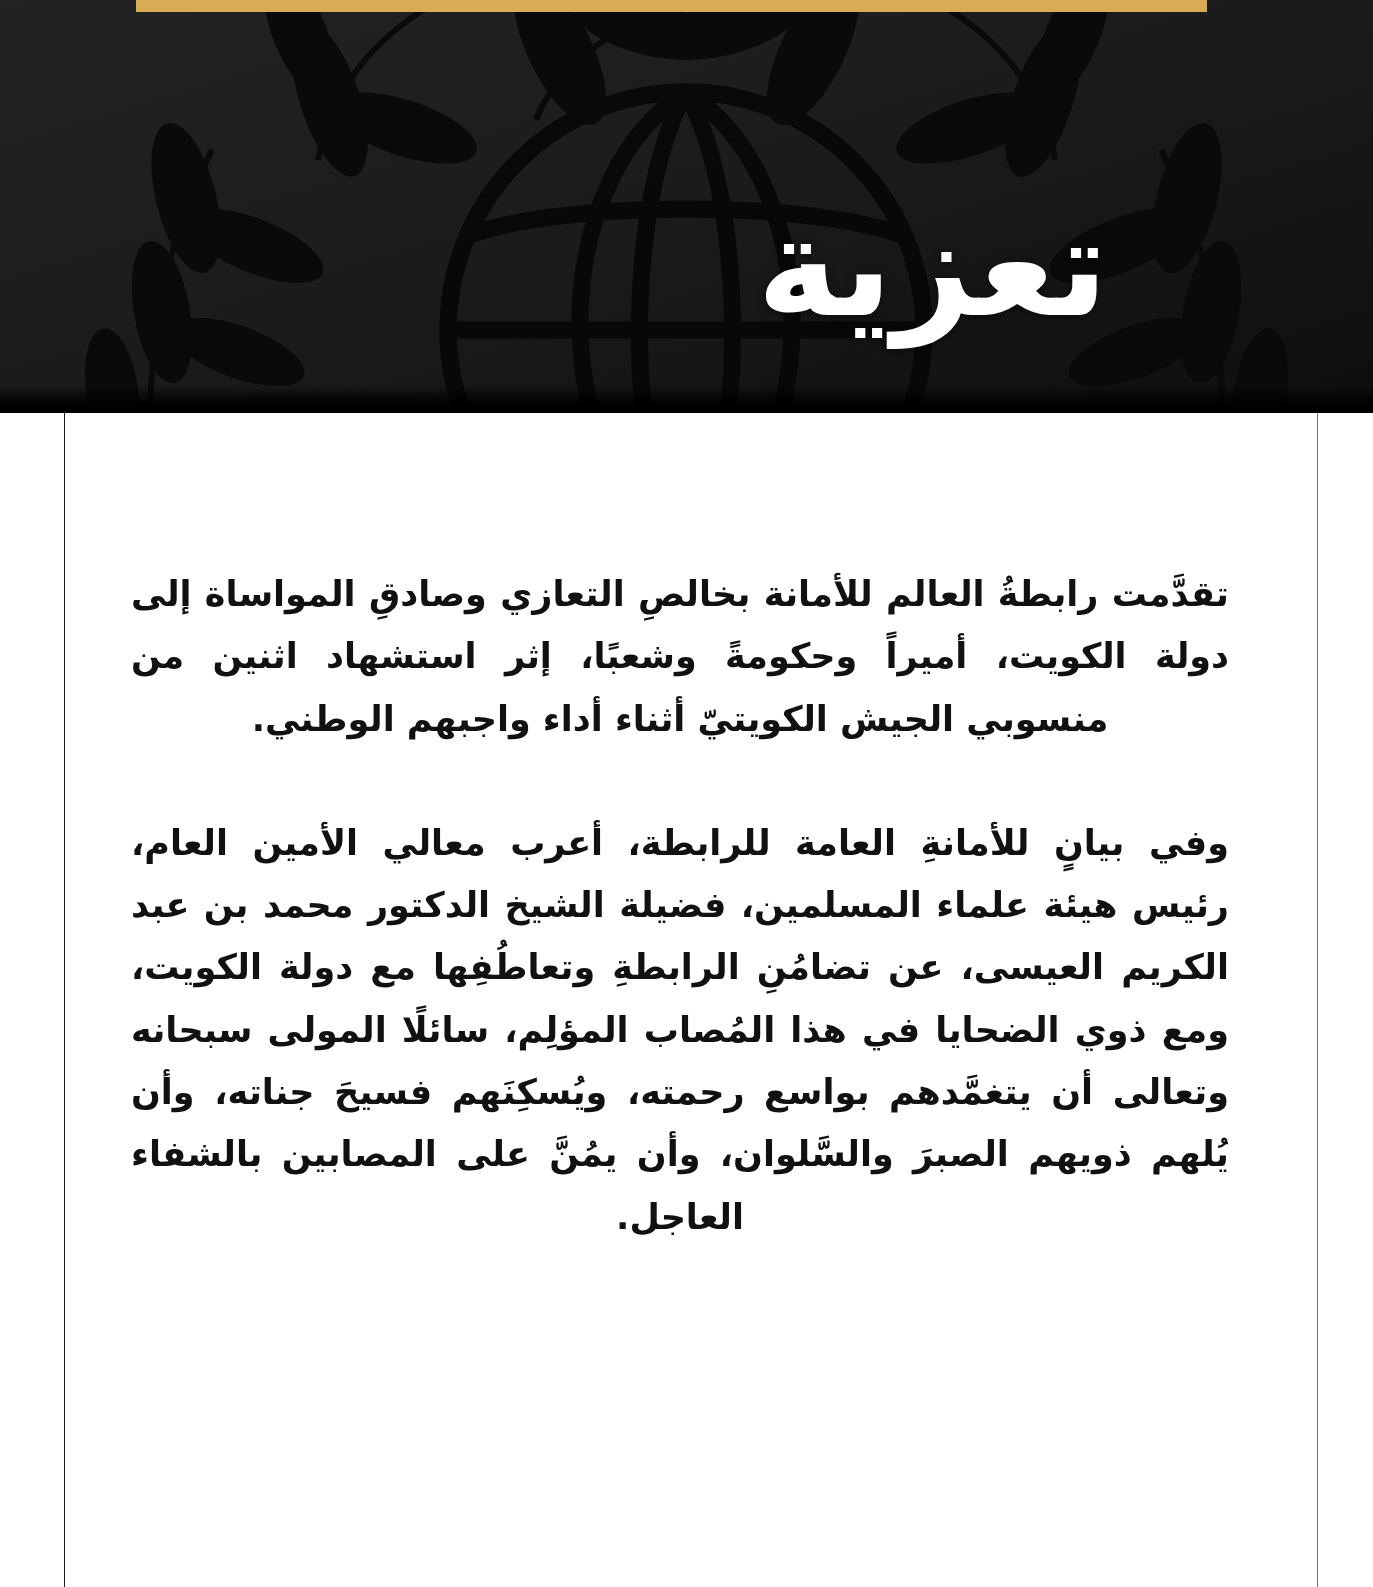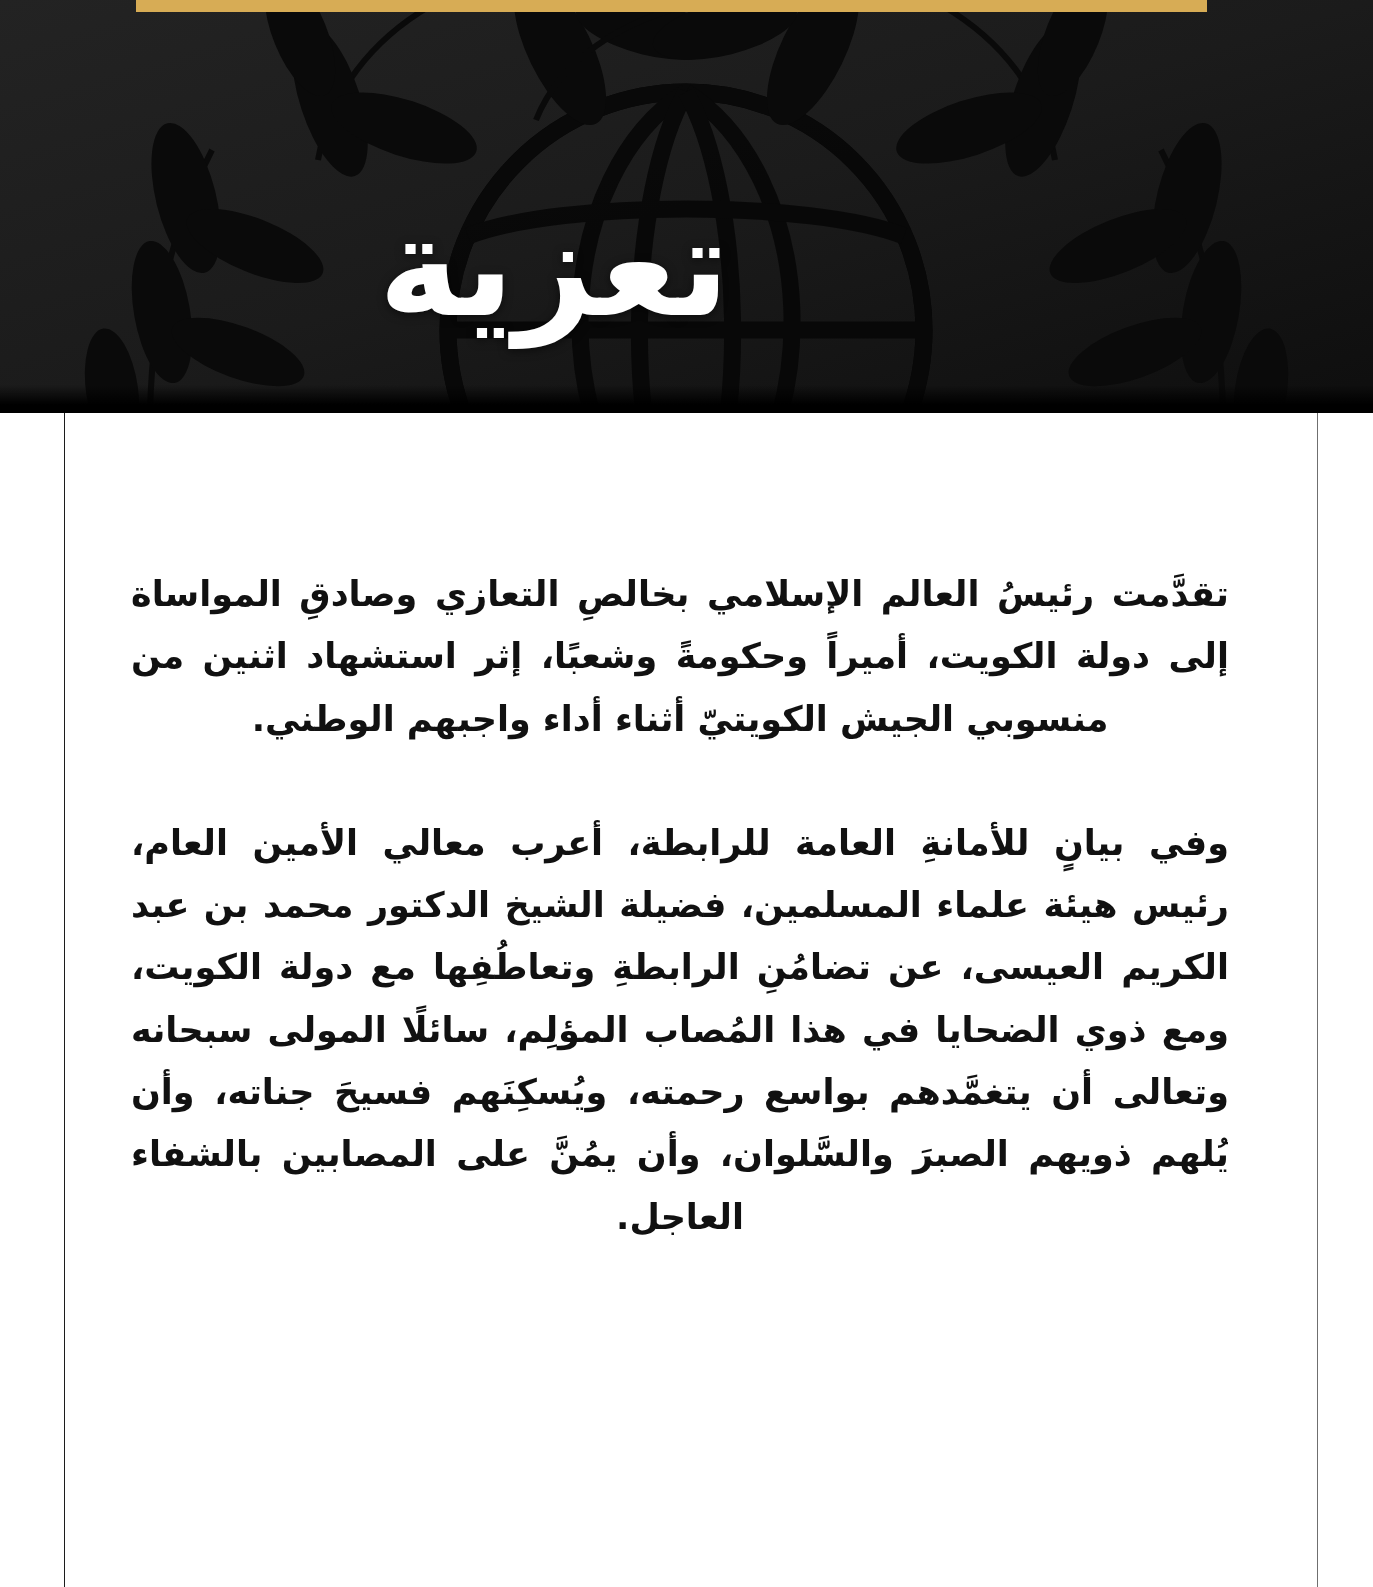--- a/index.html
+++ b/index.html
@@ -55,21 +55,20 @@
     width: 100%;
     height: 100%;
   }
 
   
   .header-title {
     position: absolute;
     left: 0;
     top: 196px;
     width: 1108px;
-    text-align: center;
     color: #ffffff;
     font-family: "DejaVu Sans", sans-serif;
     font-size: 138px;
     line-height: 1.05;
     font-weight: 700;
     letter-spacing: 0;
     z-index: 3;
     text-shadow: 0 2px 10px rgba(0,0,0,0.55);
     direction: rtl;
   }
@@ -185,19 +184,19 @@
     <div class="header-bottom-fade"></div>
   </div>
 
   <div class="gold-bar"></div>
 
   <div class="page-body">
     <div class="rule-left"></div>
     <div class="rule-right"></div>
 
     <div class="content">
-      <p class="para">تقدَّمت رئيسُ العالم الإسلامي بخالصِ التعازي وصادقِ المواساة إلى دولة الكويت، أميراً وحكومةً وشعبًا، إثر استشهاد اثنين من منسوبي الجيش الكويتيّ أثناء أداء واجبهم الوطني.</p>
+      <p class="para">تقدَّمت رابطةُ العالم للأمانة بخالصِ التعازي وصادقِ المواساة إلى دولة الكويت، أميراً وحكومةً وشعبًا، إثر استشهاد اثنين من منسوبي الجيش الكويتيّ أثناء أداء واجبهم الوطني.</p>
       <p class="para">وفي بيانٍ للأمانةِ العامة للرابطة، أعرب معالي الأمين العام، رئيس هيئة علماء المسلمين، فضيلة الشيخ الدكتور محمد بن عبد الكريم العيسى، عن تضامُنِ الرابطةِ وتعاطُفِها مع دولة الكويت، ومع ذوي الضحايا في هذا المُصاب المؤلِم، سائلًا المولى سبحانه وتعالى أن يتغمَّدهم بواسع رحمته، ويُسكِنَهم فسيحَ جناته، وأن يُلهم ذويهم الصبرَ والسَّلوان، وأن يمُنَّ على المصابين بالشفاء العاجل.</p>
     </div>
 
   </div>
 
 </div>
 
 </body></html>

